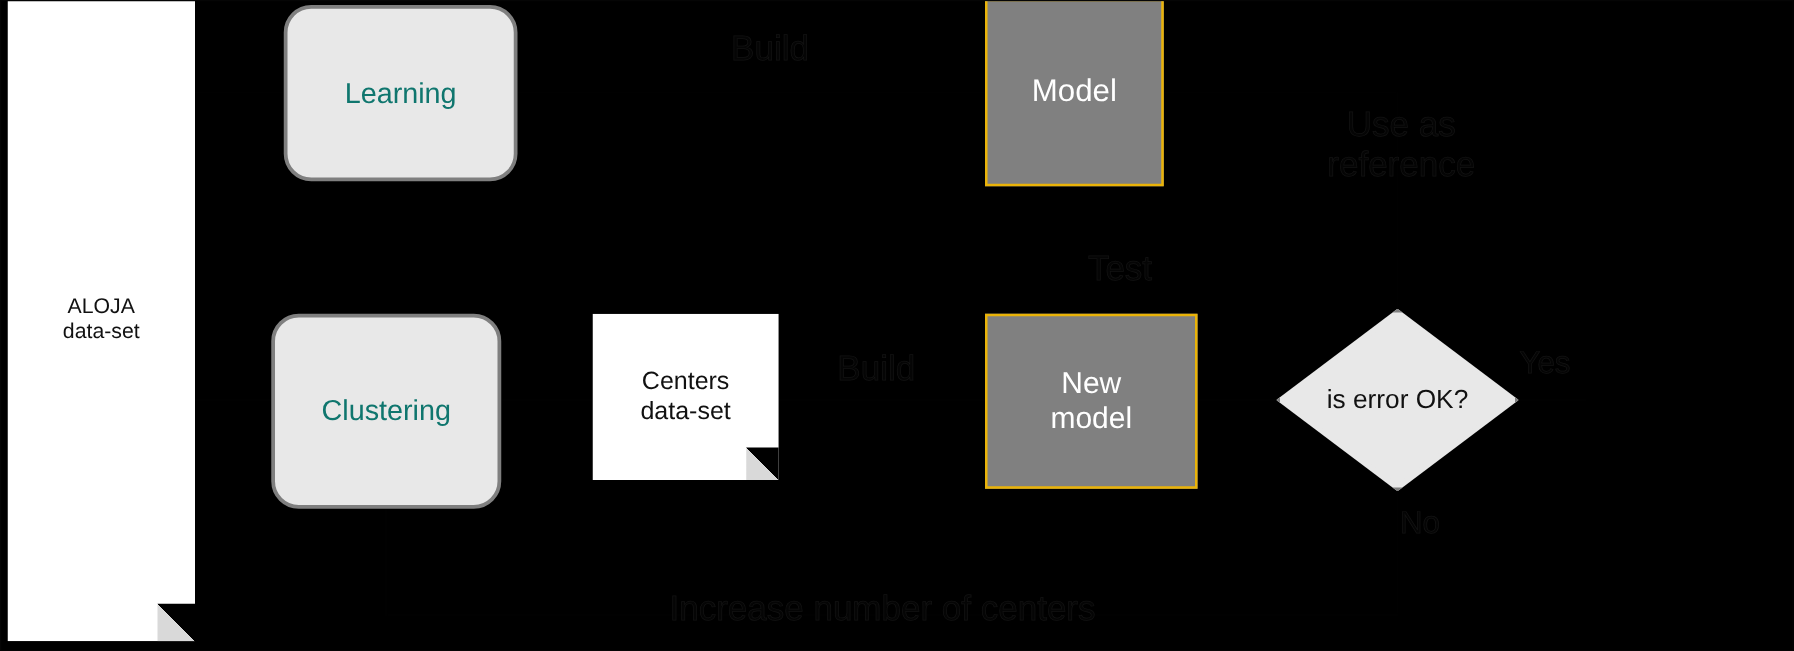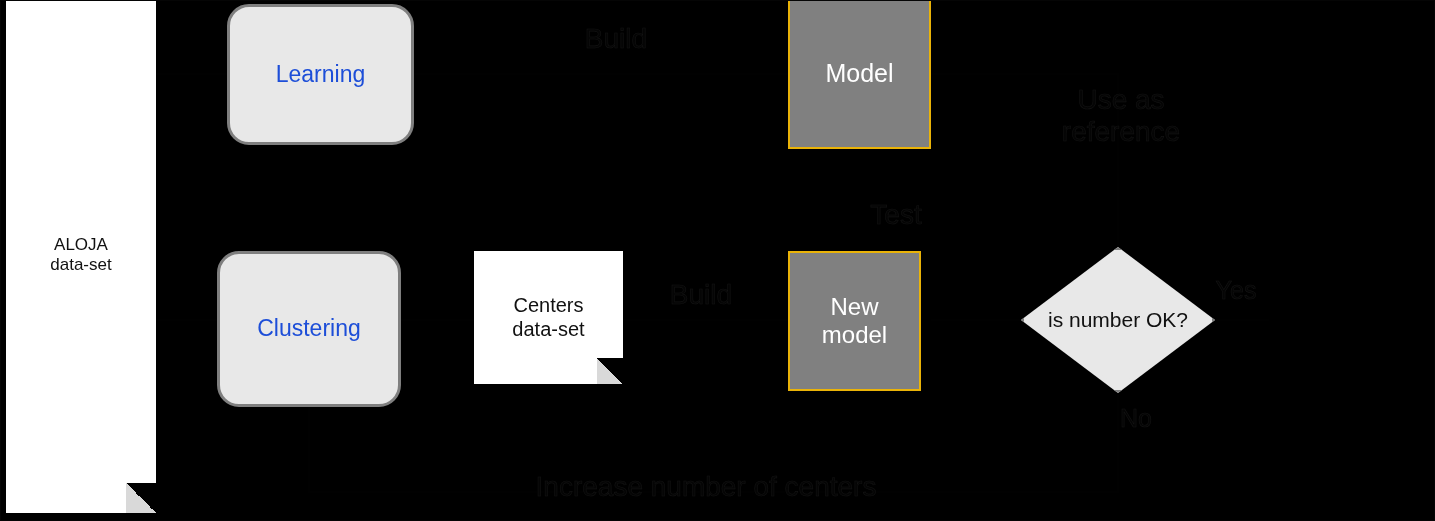--- a/index.html
+++ b/index.html
@@ -28,21 +28,21 @@
     background:linear-gradient(225deg,#000 0 50%,#d9d9d9 50% 100%);
     pointer-events:none;
   }
   .doc-inner{position:absolute;inset:0;display:flex;align-items:center;justify-content:center;}
 
   
   .roundbox{
     background:#e8e8e8;
     border:3px solid #7f7f7f;
     border-radius:22px;
-    color:#1d4ed8;
+    color:#0f766e;
   }
 
   
   .graybox{
     background:#808080;
     border:2px solid #eab308;
     color:#ffffff;
   }
 
   
@@ -118,29 +118,29 @@
       <span class="lbl" style="font-size:20px;">Centers
 data-set</span>
     </div>
     <div class="fold" style="width:26px;height:26px;"></div>
   </div>
 
   <div class="node graybox" style="left:787px;top:-2px;width:143px;height:150px;">
     <span class="lbl" style="font-size:25px;">Model</span>
   </div>
 
-  <div class="node graybox" style="left:787px;top:250px;width:133px;height:140px;">
+  <div class="node graybox" style="left:787px;top:250px;width:170px;height:140px;">
     <span class="lbl" style="font-size:24px;">New
 model</span>
   </div>
 
   <div class="diamond-wrap" style="left:1020px;top:246px;width:194px;height:146px;">
     <div class="diamond-shape"></div>
     <div class="diamond-text">
-      <span class="lbl" style="font-size:21px;">is number OK?</span>
+      <span class="lbl" style="font-size:21px;">is error OK?</span>
     </div>
   </div>
 
 
   <div class="edgelabel" style="left:555px;top:22px;width:120px;font-size:28px;">Build</div>
 
   <div class="edgelabel" style="left:645px;top:278px;width:110px;font-size:28px;">Build</div>
 
   <div class="edgelabel" style="left:845px;top:198px;width:100px;font-size:28px;">Test</div>
 

